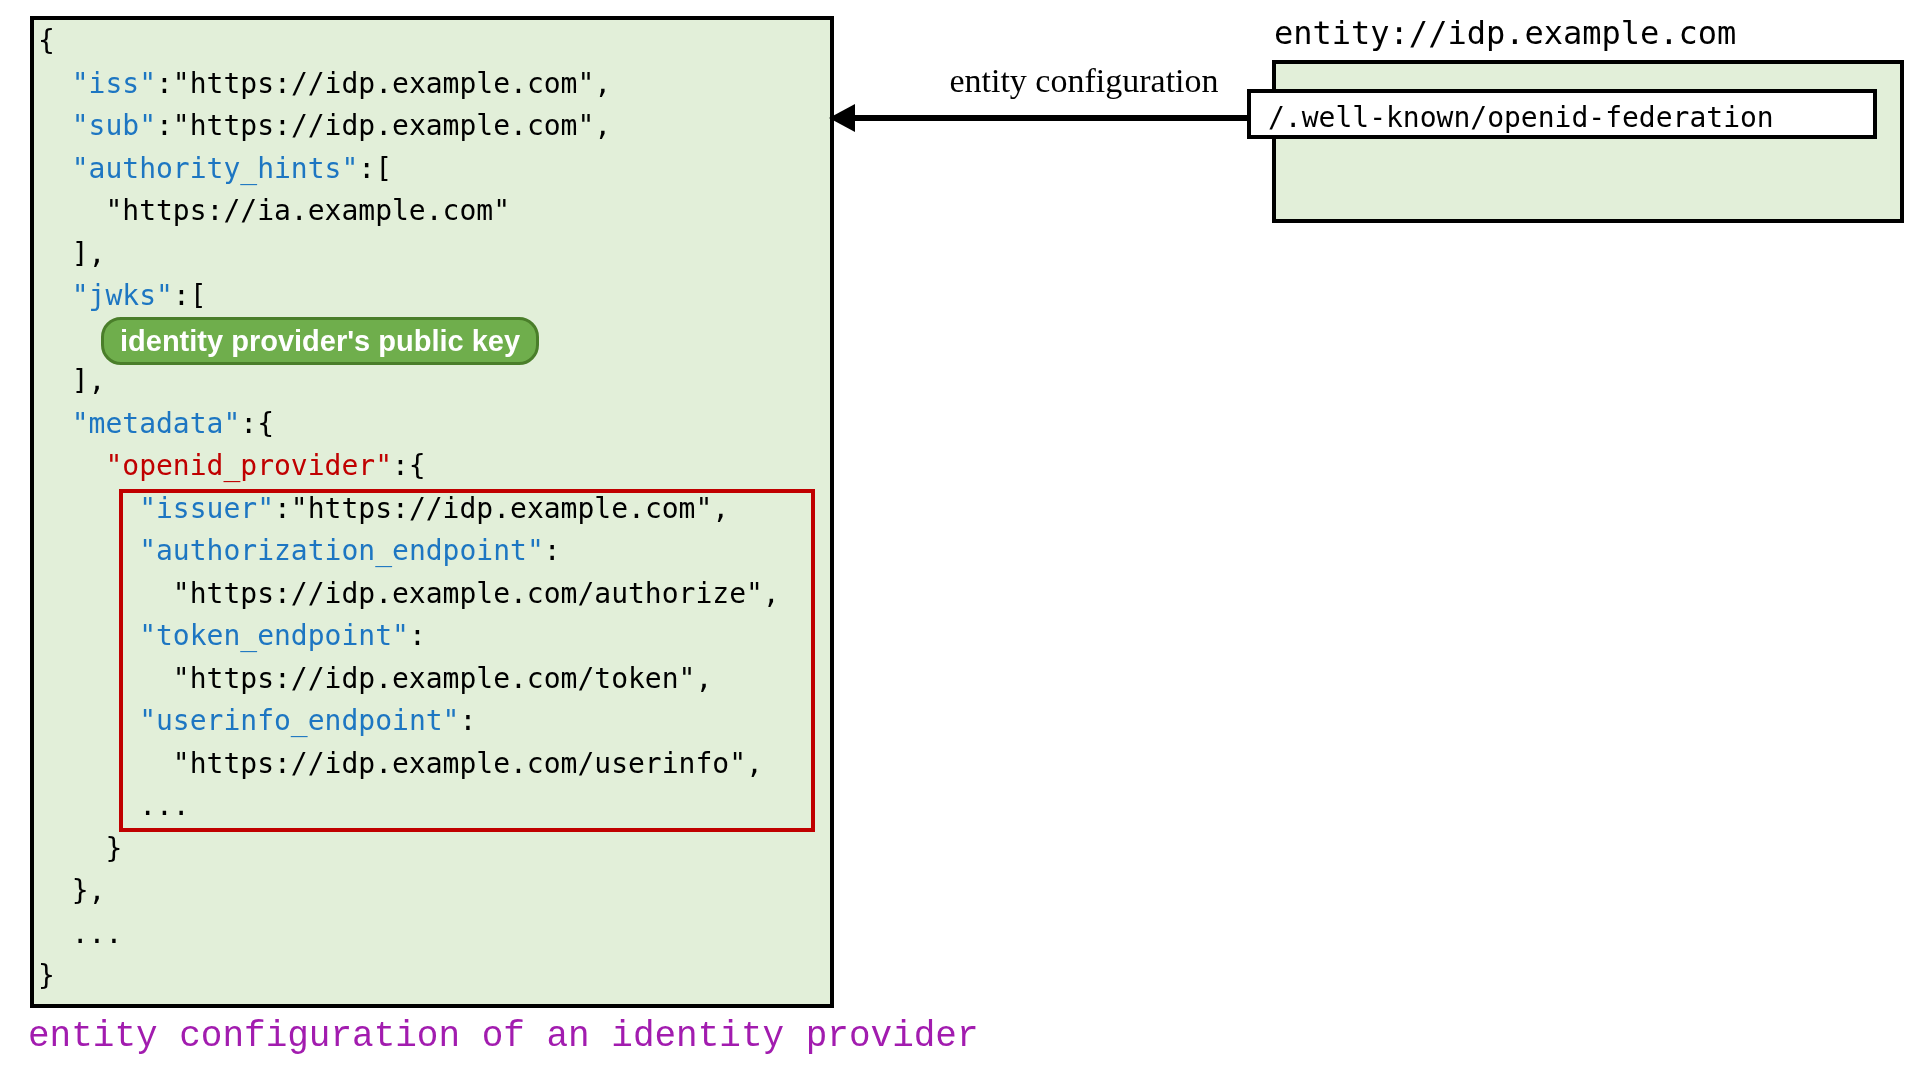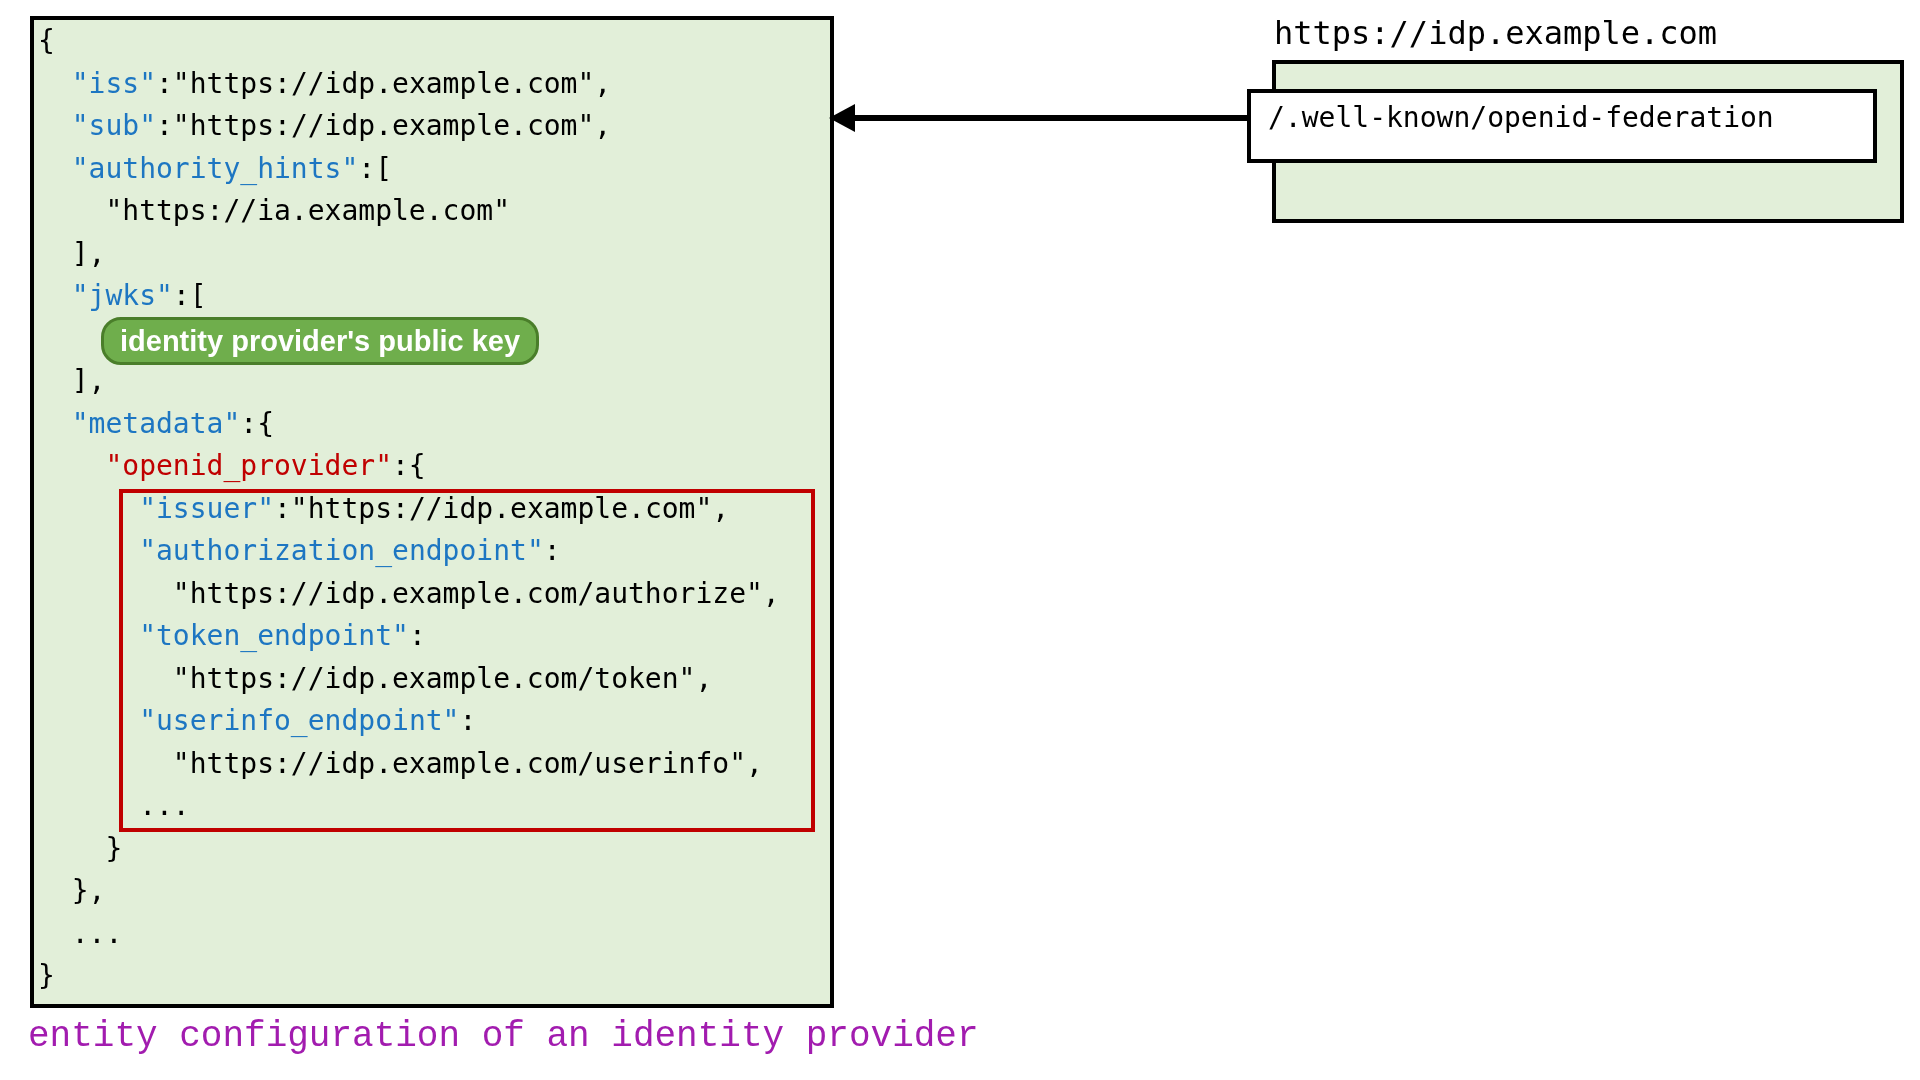--- a/index.html
+++ b/index.html
@@ -88,21 +88,21 @@
     position: absolute;
     left: 1272px; top: 60px;
     width: 632px; height: 163px;
     box-sizing: border-box;
     border: 4px solid #000000;
     background: #e2efd9;
   }
   .path-box {
     position: absolute;
     left: 1247px; top: 89px;
-    width: 630px; height: 74px;
+    width: 630px; height: 50px;
     box-sizing: border-box;
     background: #ffffff;
     border: 4px solid #000000;
     font-family: "DejaVu Sans Mono", "Liberation Mono", monospace;
     font-size: 28px;
     line-height: 50px;
     padding-left: 17px;
     color: #000000;
     white-space: nowrap;
   }
@@ -141,22 +141,23 @@
   <div class="left-panel"></div>
 
   <pre class="json-code" id="json-code"><div class="code-line"><span class="seg-p">{</span></div><div class="code-line"><span class="seg-p">  </span><span class="seg-k">"iss"</span><span class="seg-p">:"https://idp.example.com",</span></div><div class="code-line"><span class="seg-p">  </span><span class="seg-k">"sub"</span><span class="seg-p">:"https://idp.example.com",</span></div><div class="code-line"><span class="seg-p">  </span><span class="seg-k">"authority_hints"</span><span class="seg-p">:[</span></div><div class="code-line"><span class="seg-p">    "https://ia.example.com"</span></div><div class="code-line"><span class="seg-p">  ],</span></div><div class="code-line"><span class="seg-p">  </span><span class="seg-k">"jwks"</span><span class="seg-p">:[</span></div><div class="code-line"></div><div class="code-line"><span class="seg-p">  ],</span></div><div class="code-line"><span class="seg-p">  </span><span class="seg-k">"metadata"</span><span class="seg-p">:{</span></div><div class="code-line"><span class="seg-p">    </span><span class="seg-r">"openid_provider"</span><span class="seg-p">:{</span></div><div class="code-line"><span class="seg-p">      </span><span class="seg-k">"issuer"</span><span class="seg-p">:"https://idp.example.com",</span></div><div class="code-line"><span class="seg-p">      </span><span class="seg-k">"authorization_endpoint"</span><span class="seg-p">:</span></div><div class="code-line"><span class="seg-p">        "https://idp.example.com/authorize",</span></div><div class="code-line"><span class="seg-p">      </span><span class="seg-k">"token_endpoint"</span><span class="seg-p">:</span></div><div class="code-line"><span class="seg-p">        "https://idp.example.com/token",</span></div><div class="code-line"><span class="seg-p">      </span><span class="seg-k">"userinfo_endpoint"</span><span class="seg-p">:</span></div><div class="code-line"><span class="seg-p">        "https://idp.example.com/userinfo",</span></div><div class="code-line"><span class="seg-p">      ...</span></div><div class="code-line"><span class="seg-p">    }</span></div><div class="code-line"><span class="seg-p">  },</span></div><div class="code-line"><span class="seg-p">  ...</span></div><div class="code-line"><span class="seg-p">}</span></div></pre>
 
   <div class="highlight-box"></div>
 
   <div class="jwks-badge">identity provider's public key</div>
 
   <div class="panel-caption">entity configuration of an identity provider</div>
 
+  <div class="arrow-label">entity configuration</div>
   <div class="arrow-line"></div>
   <div class="arrow-head"></div>
 
-  <div class="right-title">https://idp.example.com</div>
+  <div class="right-title">entity://idp.example.com</div>
 
   <div class="right-panel"></div>
 
   <div class="path-box">/.well-known/openid-federation</div>
 
 </div>
 
 </body></html>

